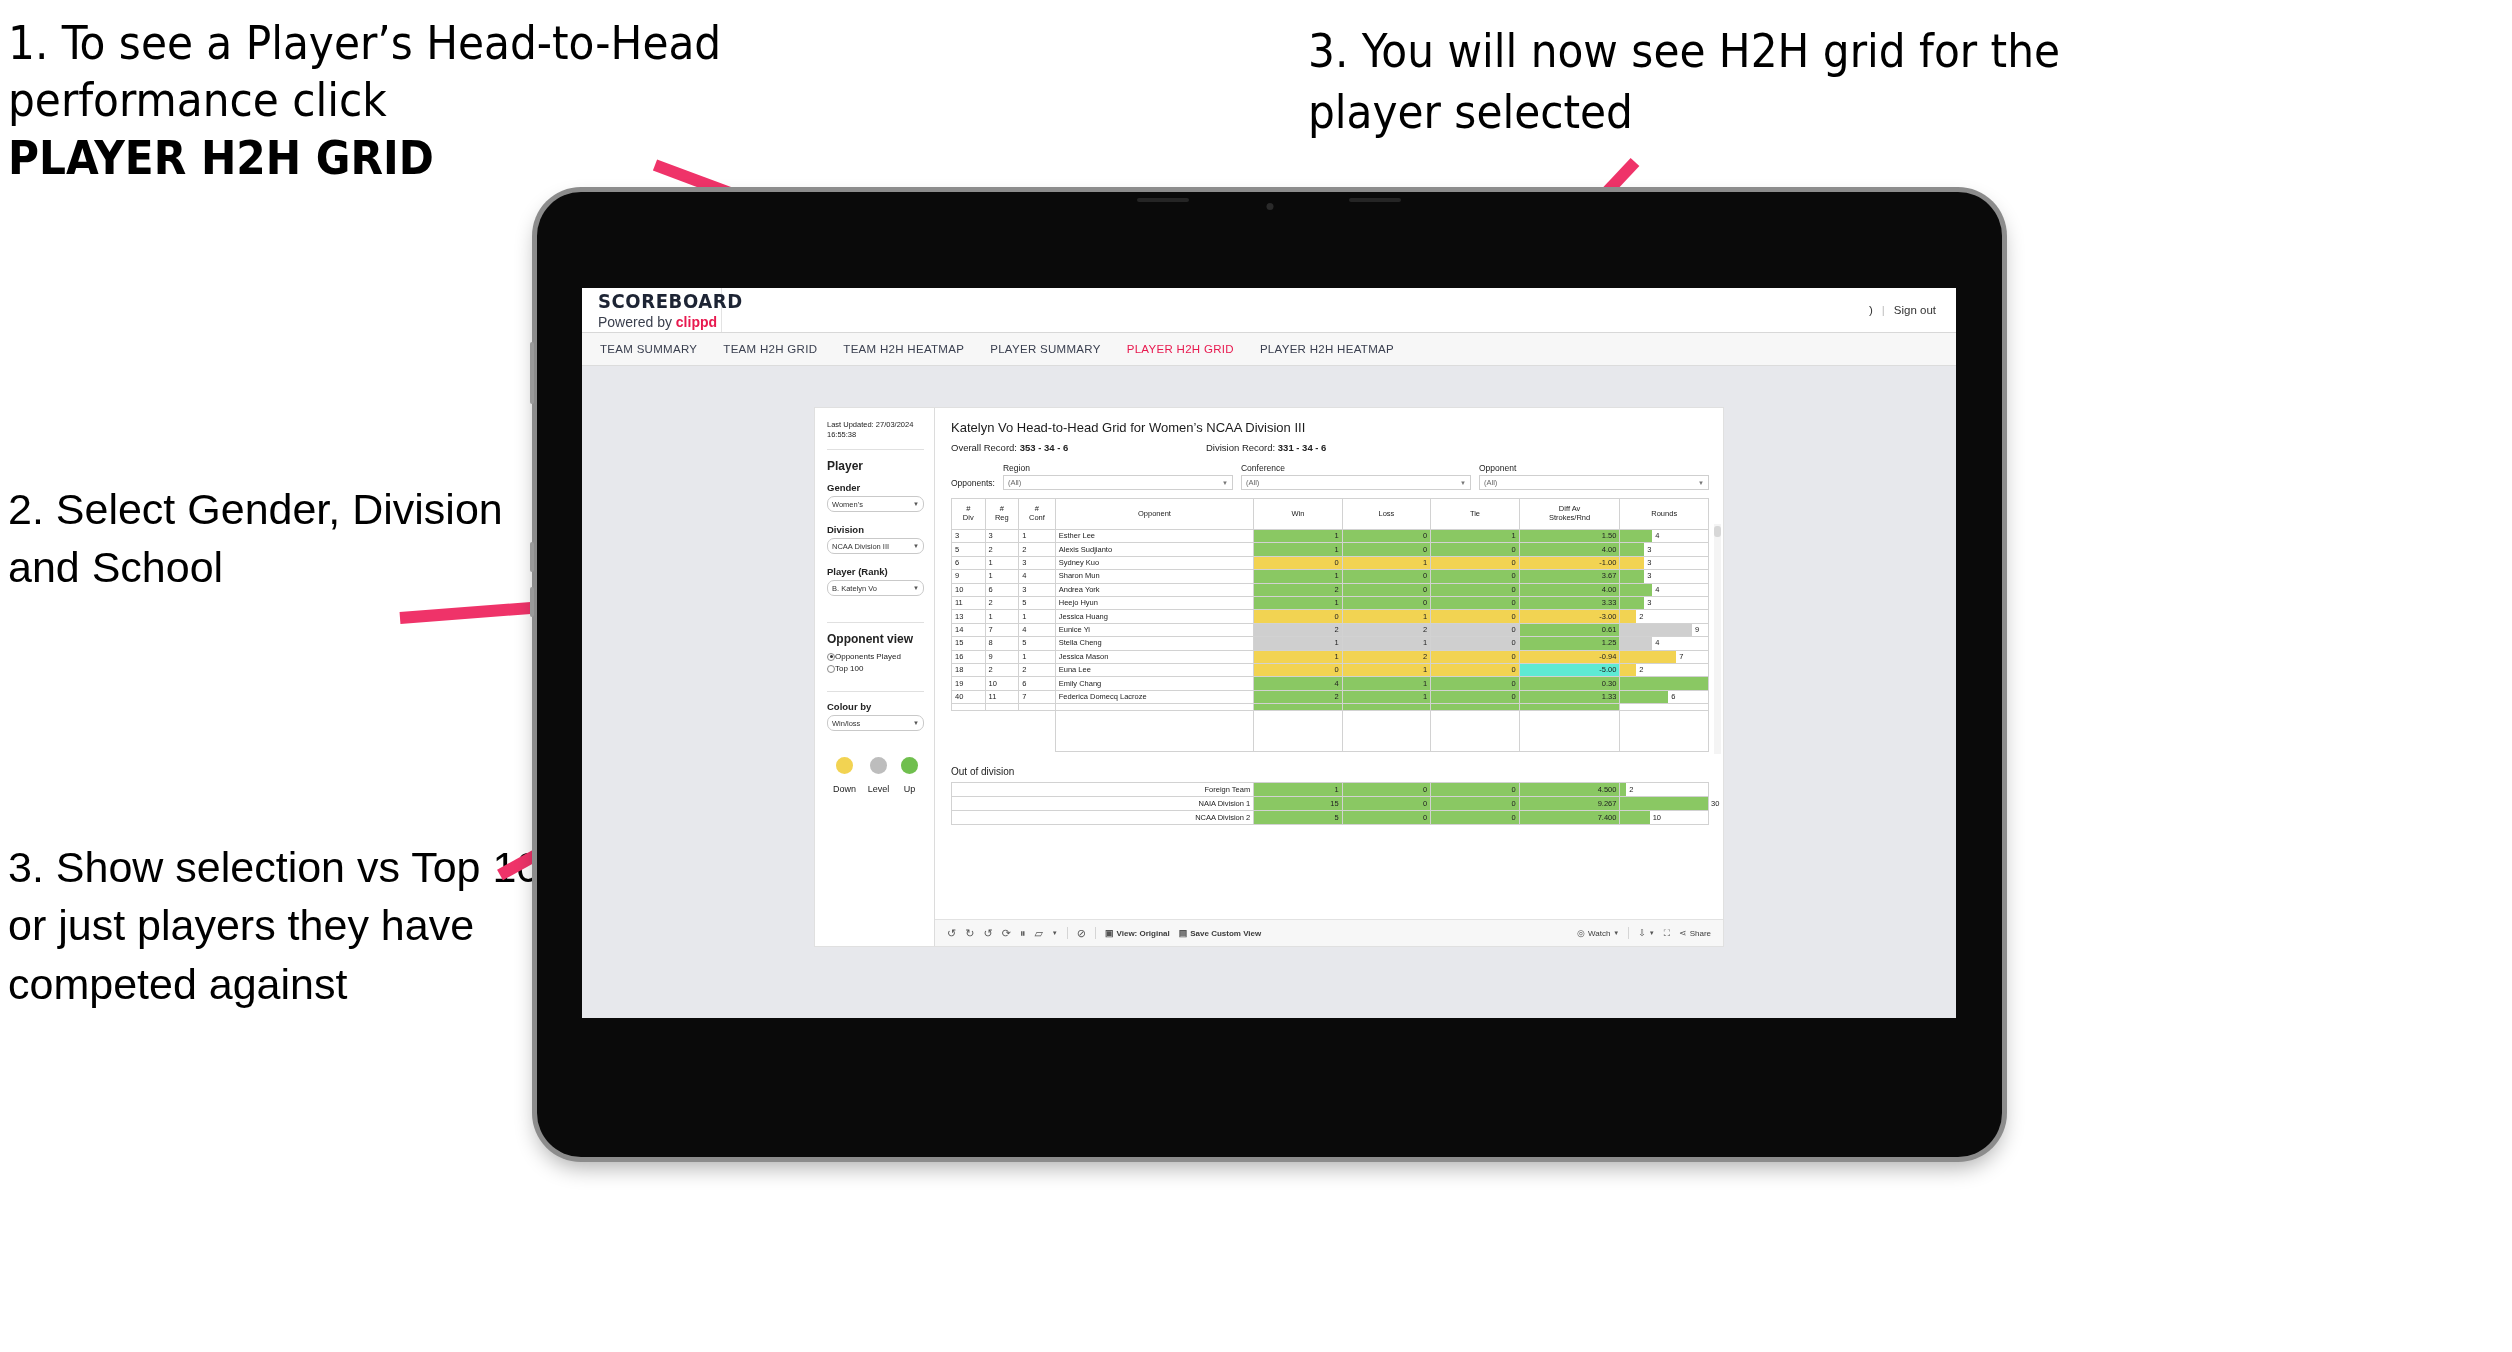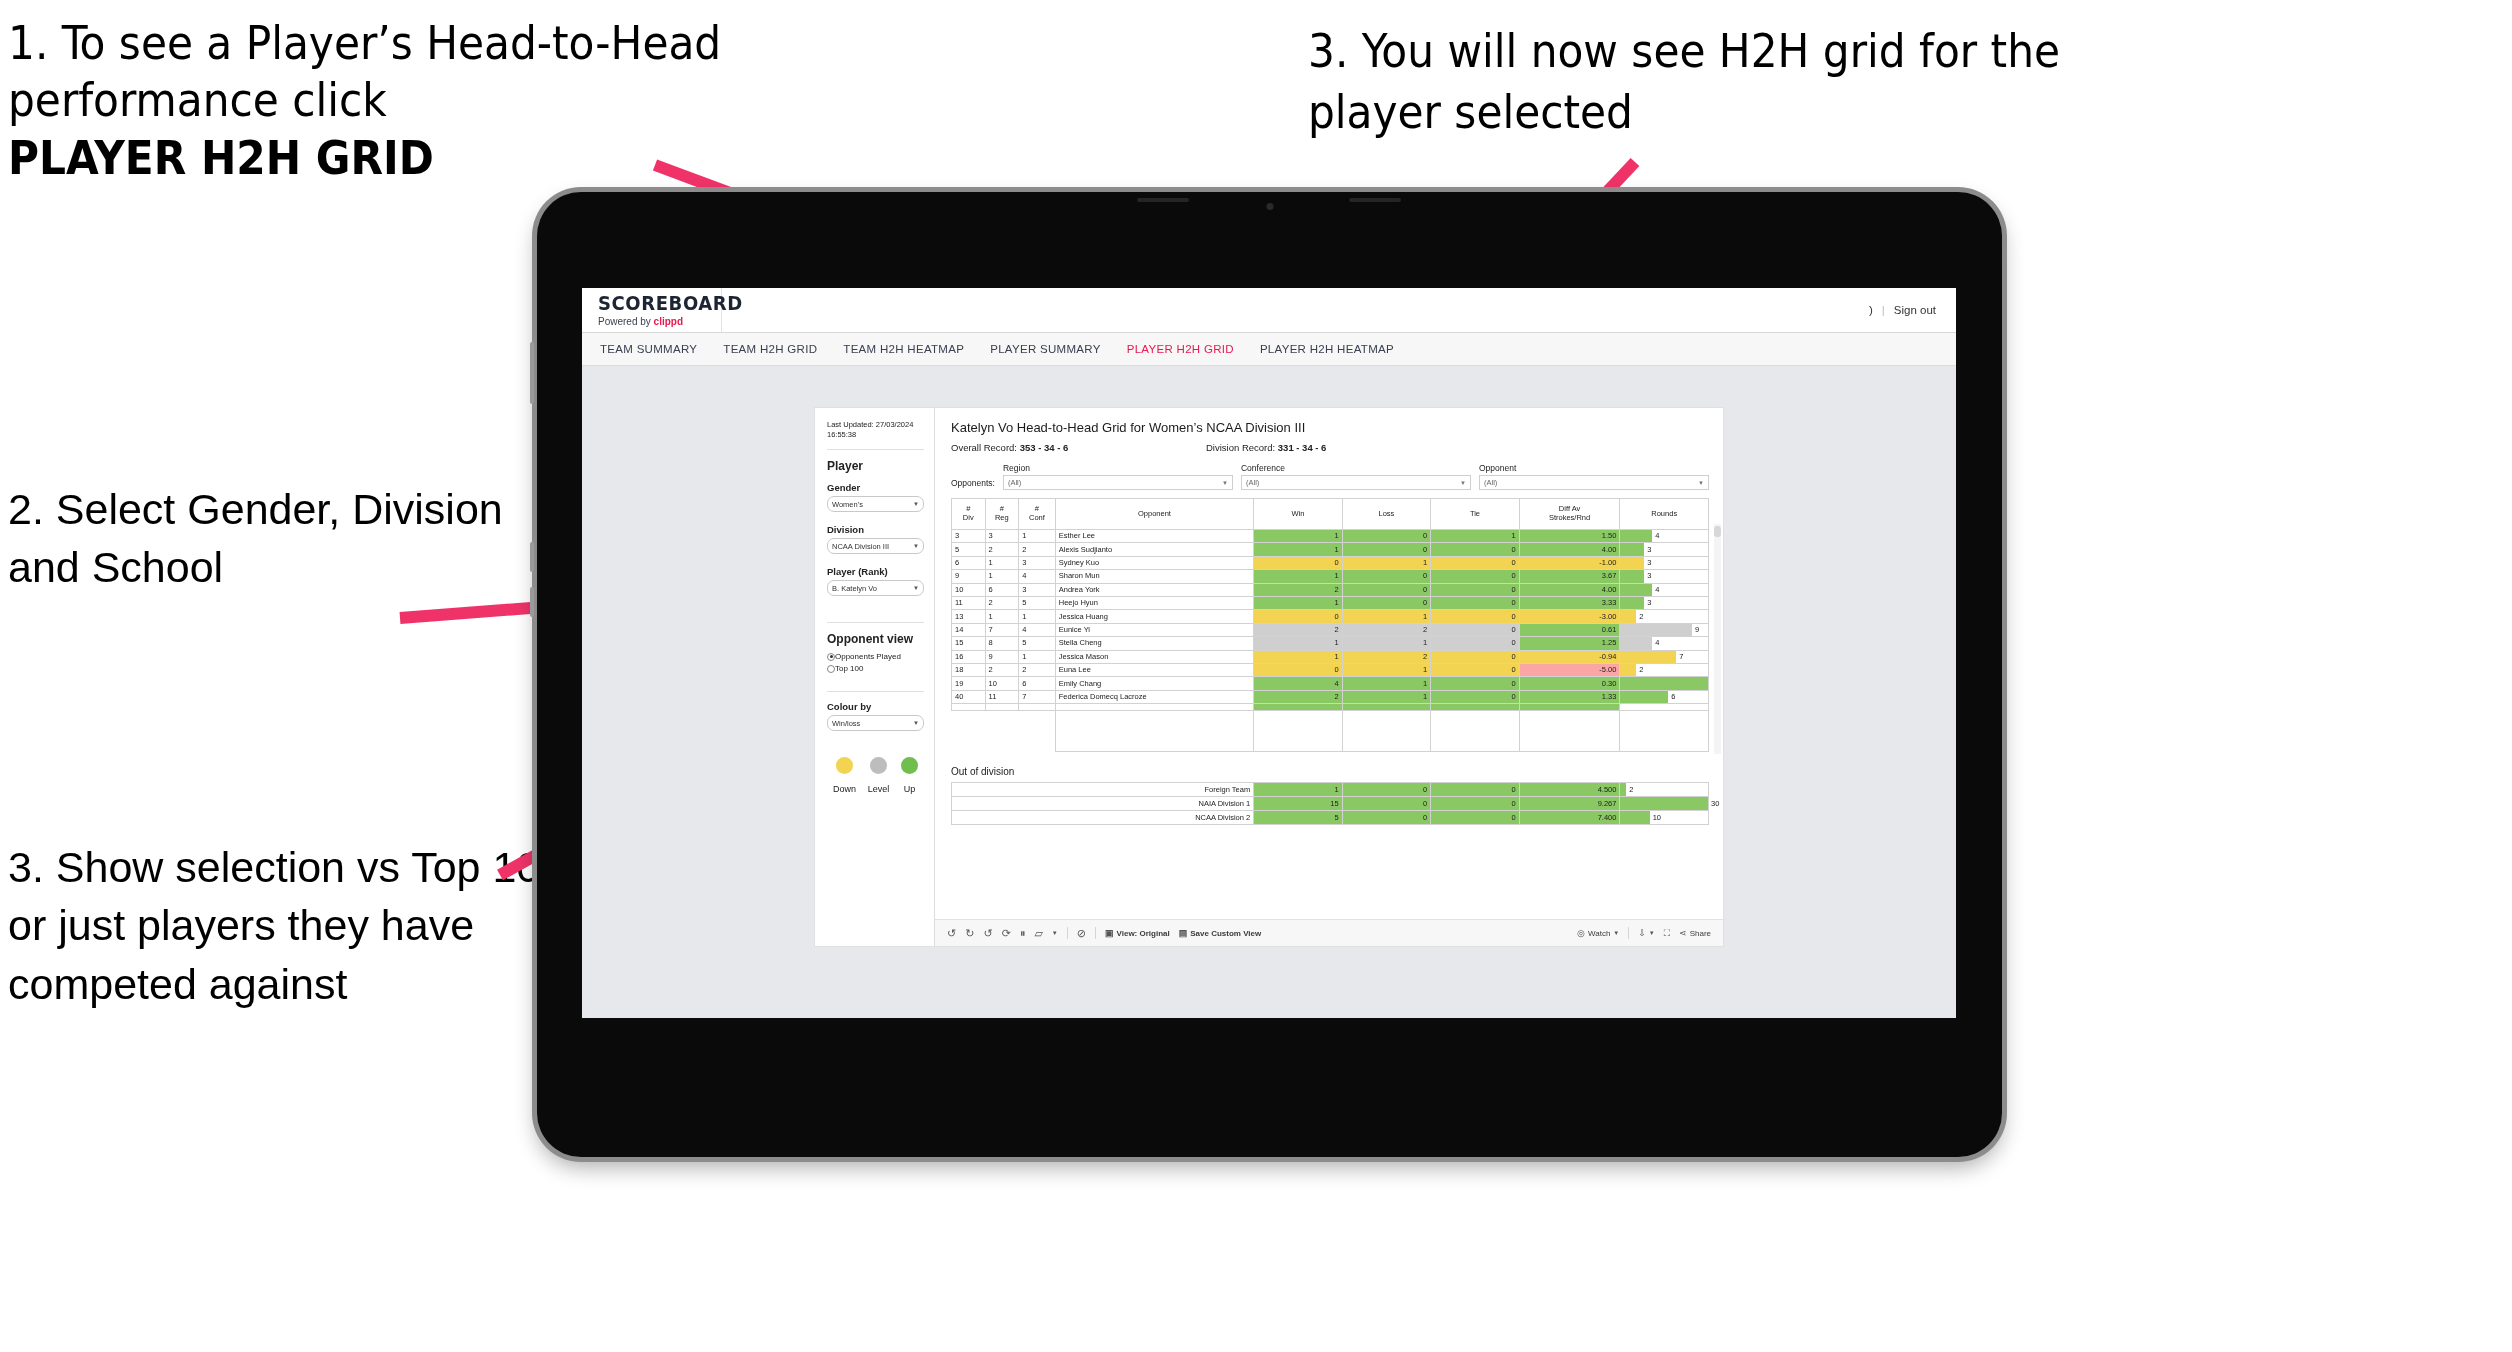--- a/index.html
+++ b/index.html
@@ -28,21 +28,21 @@
   .btn-side{position:absolute;left:-7px;width:4px;background:#9a9a9a;border-radius:2px;}
   .screen{position:absolute;left:45px;top:96px;width:1374px;height:730px;background:#e7e8ec;overflow:hidden;}
 
   
   .appbar{height:44px;background:#fff;display:flex;align-items:stretch;
           border-bottom:1px solid #d8d8d8;}
   .brand{width:140px;display:flex;flex-direction:column;justify-content:center;
          padding-left:16px;border-right:1px solid #e3e3e3;box-sizing:border-box;}
   .brand-name{font-size:20px;font-weight:bold;letter-spacing:.6px;color:#1d2434;
               font-family:"Liberation Sans Narrow","DejaVu Sans Condensed","Liberation Sans",sans-serif;line-height:1;}
-  .brand-sub{font-size:10px;color:#3a3f4d;margin-top:3px;}
+  .brand-sub{font-size:14px;color:#3a3f4d;margin-top:3px;}
   .brand-sub .clippd{color:#e8194f;font-weight:bold;}
   .topnav{display:flex;align-items:stretch;}
   .topnav .item{display:flex;align-items:center;padding:0 22px;font-size:12.5px;
                 color:#32384a;border-right:1px solid #e3e3e3;letter-spacing:.3px;cursor:pointer;}
   .topright{margin-left:auto;display:flex;align-items:center;gap:9px;
             padding-right:20px;font-size:11.5px;color:#333;}
   .topright .divider{color:#bbb;}
 
   .subnav{height:32px;background:#f7f7f7;border-bottom:1px solid #dcdcdc;
           display:flex;align-items:center;padding-left:18px;gap:26px;}
@@ -454,21 +454,21 @@
                   </td>
                 </tr>
                 <tr>
                   <td class="num">18</td>
                   <td class="num">2</td>
                   <td class="num">2</td>
                   <td class="name">Euna Lee</td>
                   <td class="val" style="background: rgb(242, 211, 82);">0</td>
                   <td class="val" style="background: rgb(242, 211, 82);">1</td>
                   <td class="val" style="background: rgb(242, 211, 82);">0</td>
-                  <td class="val" style="background: #fca5a5;">-5.00</td>
+                  <td class="val" style="background: #5eead4;">-5.00</td>
                   <td class="rounds">
                     <span class="rbar" style="width:18.181818181818183%;background:#f2d352"></span>
                     <span class="rnum" style="left:18.181818181818183%">2</span>
                   </td>
                 </tr>
                 <tr>
                   <td class="num">19</td>
                   <td class="num">10</td>
                   <td class="num">6</td>
                   <td class="name">Emily Chang</td>

